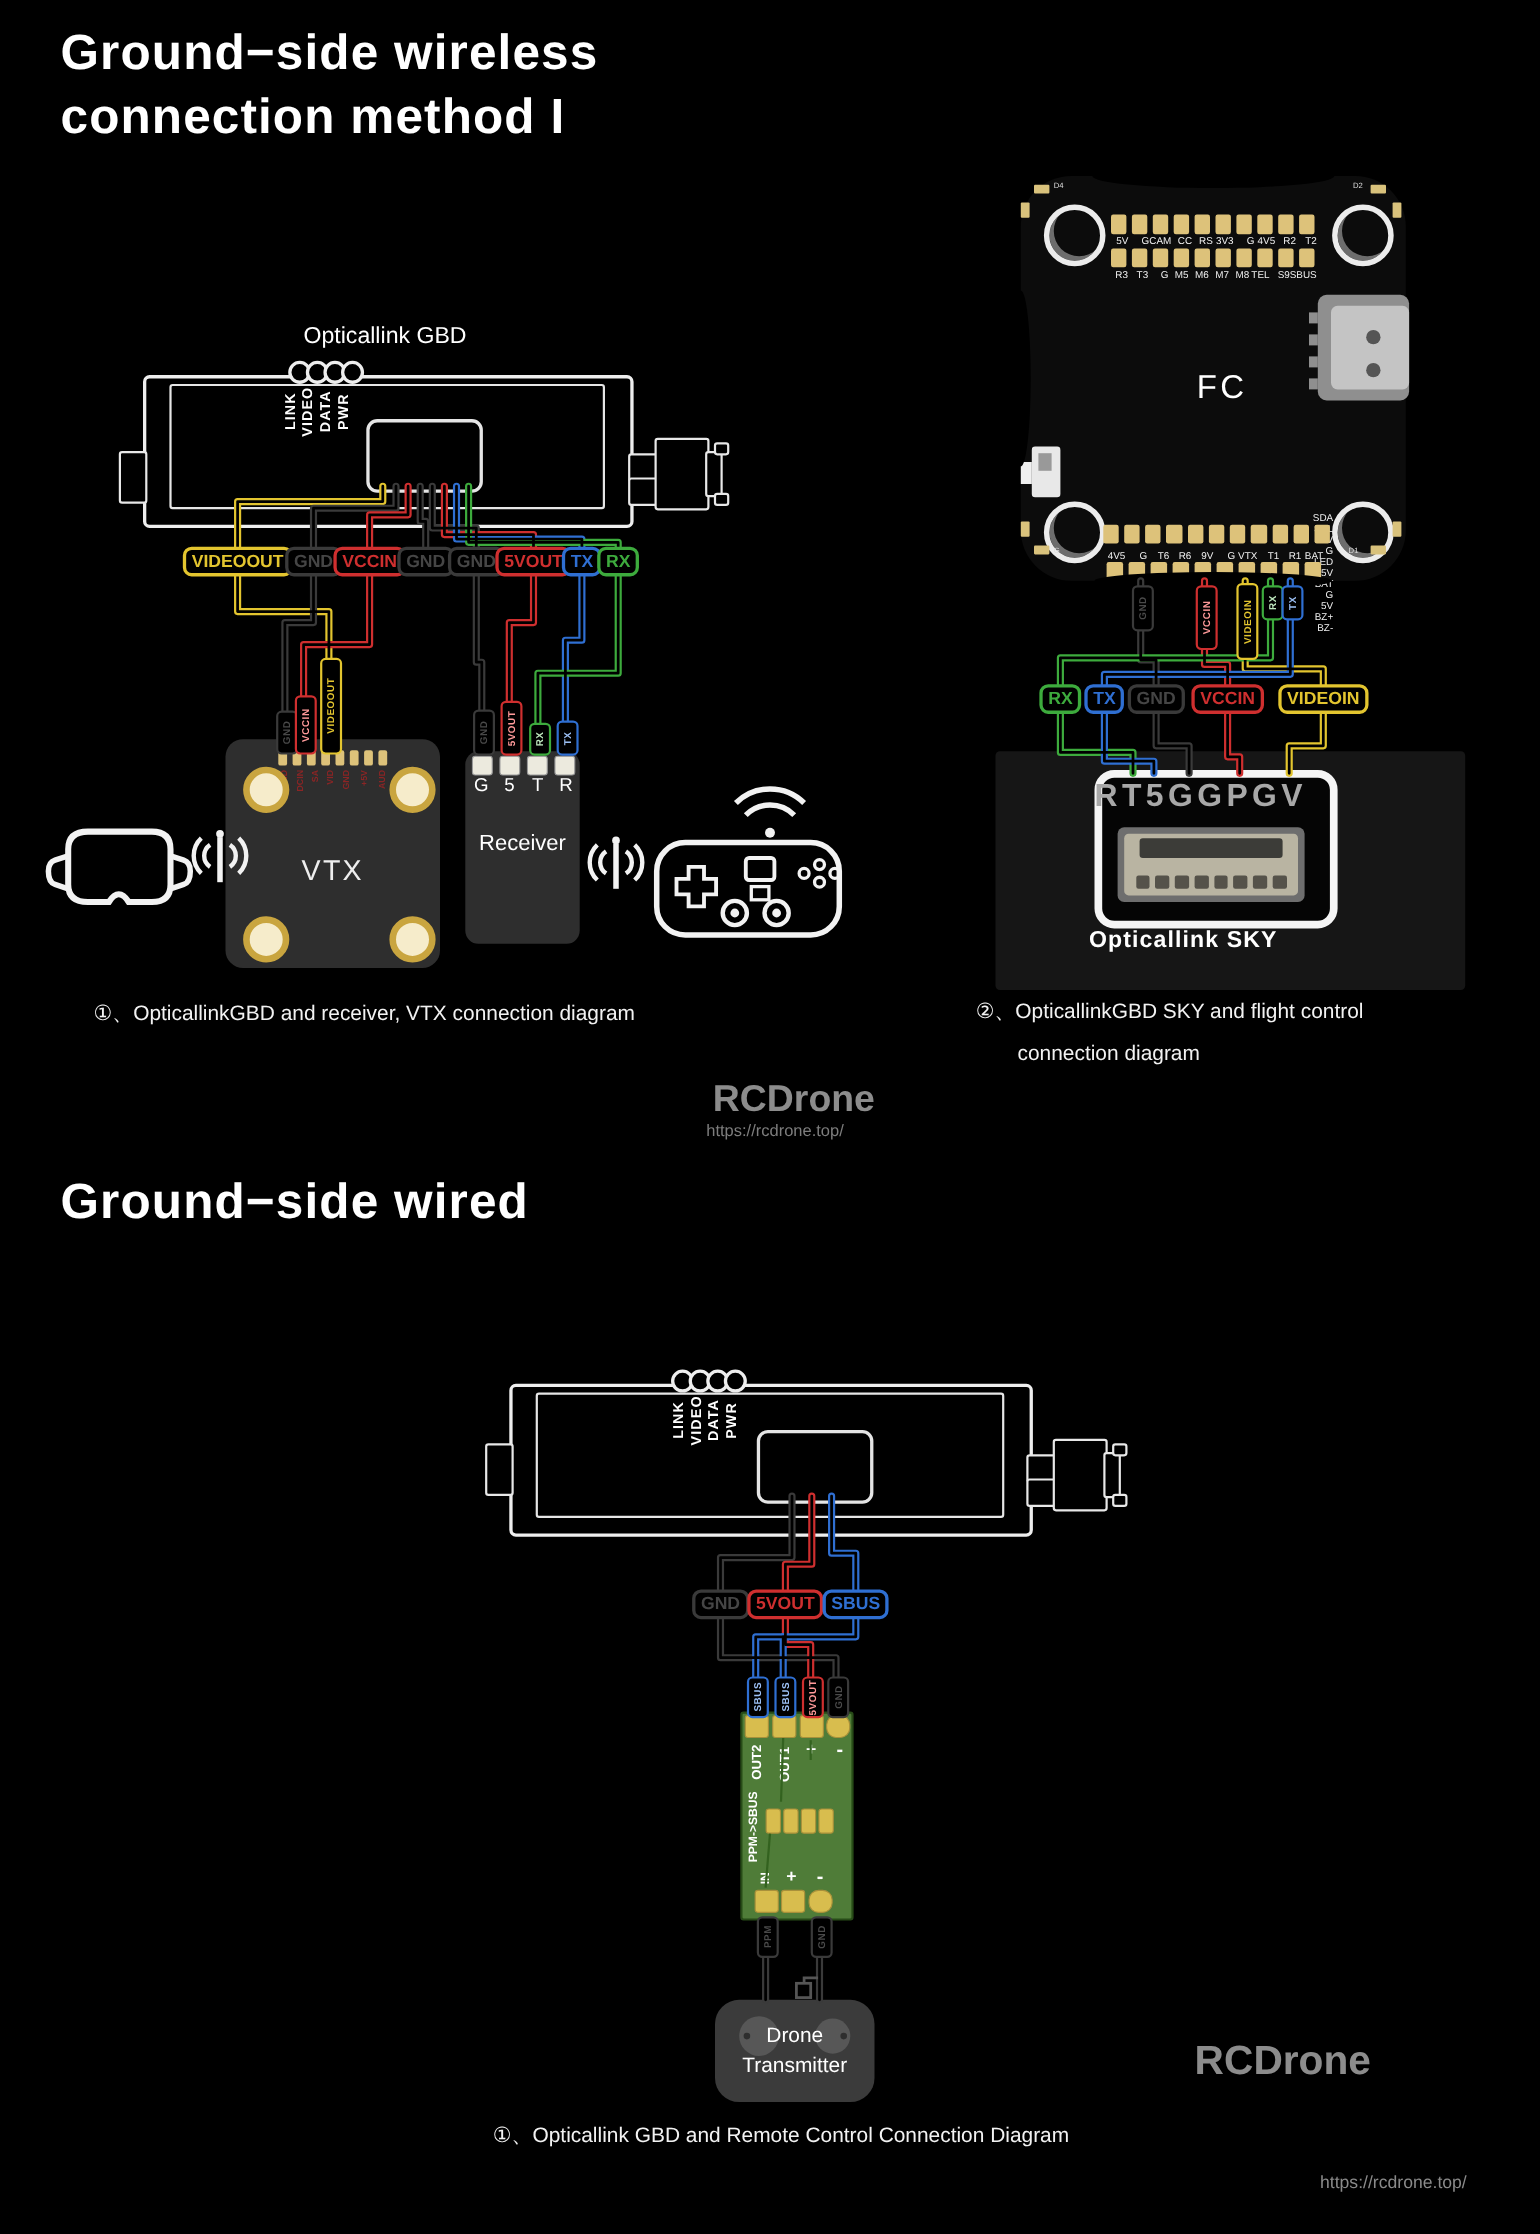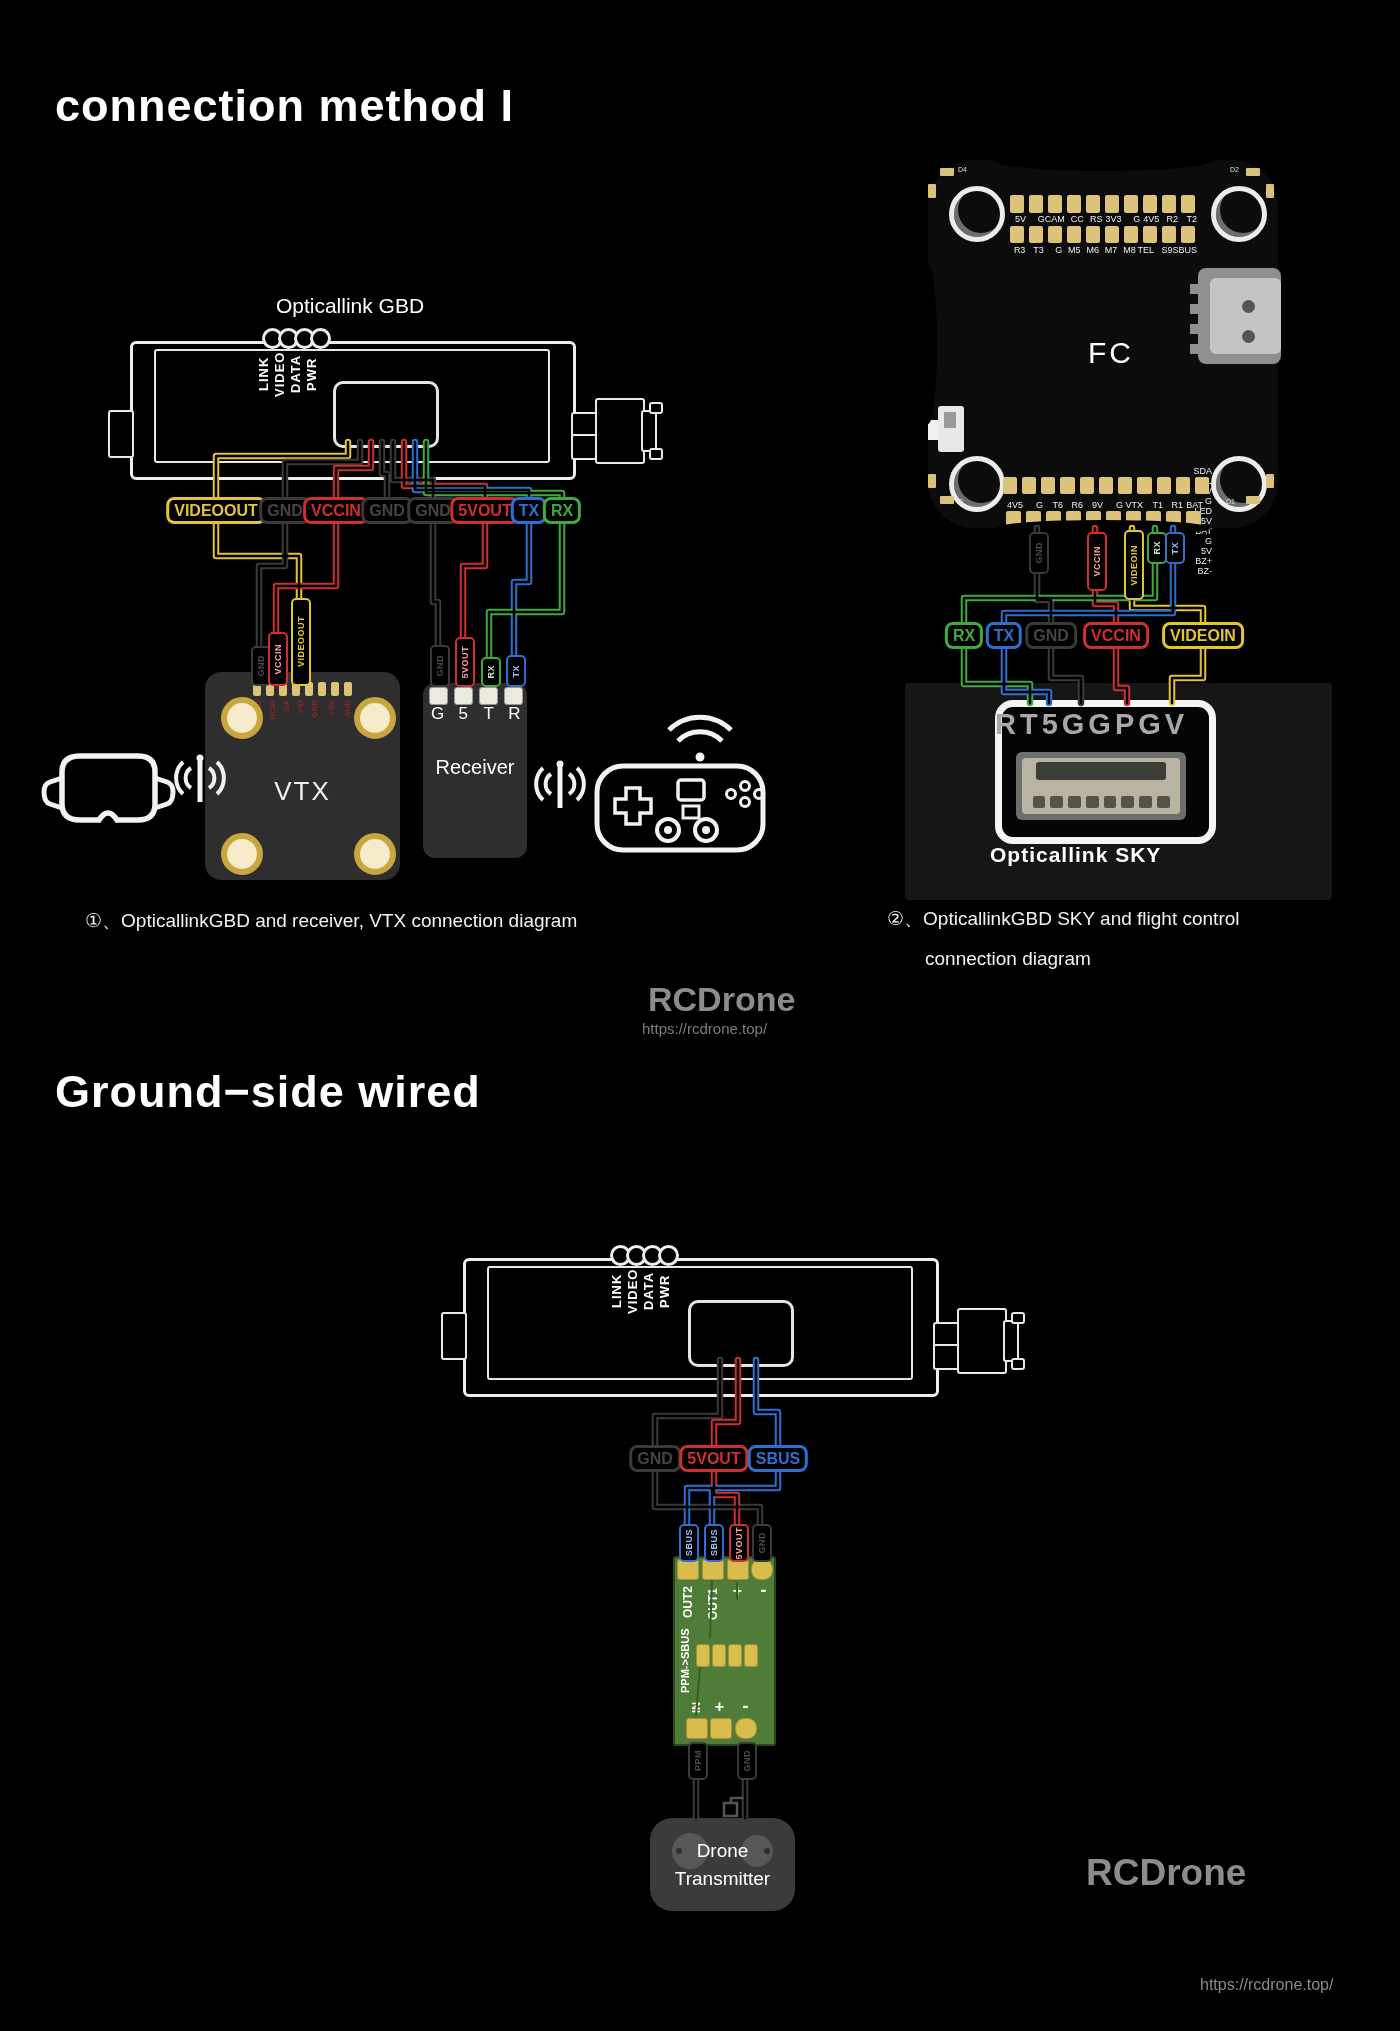--- a/index.html
+++ b/index.html
@@ -54,20 +54,21 @@
   .wo{fill:none;stroke-width:6.5;stroke-linejoin:round;stroke-linecap:round;}
   .wi{fill:none;stroke:#000;stroke-width:2.5;stroke-linejoin:round;stroke-linecap:round;}
   .icon{fill:none;stroke:#f2f2f2;}
   .z4{z-index:4;}
 </style>
 </head>
 <body>
 
 <div class="canvas">
 
+  <div class="abs title" style="left:55px;top:22px;">Ground−side wireless</div>
   <div class="abs title" style="left:55px;top:80px;">connection method I</div>
   <div class="abs cap" style="left:85px;top:908px;">①、OpticallinkGBD and receiver, VTX connection diagram</div>
   <div class="abs cap" style="left:887px;top:906px;">②、OpticallinkGBD SKY and flight control</div>
   <div class="abs cap" style="left:925px;top:948px;text-align:center;">connection diagram</div>
 
   <div class="abs wm-brand" style="left:648px;top:980px;">RCDrone</div>
   <div class="abs wm-url" style="left:642px;top:1020px;">https://rcdrone.top/</div>
 
   <div class="abs" style="left:230px;top:294px;width:240px;text-align:center;font-size:21px;color:#fff;">Opticallink GBD</div>
   <div class="abs devbox" style="left:130px;top:341px;width:440px;height:133px;"></div>
@@ -414,20 +415,21 @@
     </div>
 
   <div class="abs" style="left:650px;top:1818px;width:145px;height:93px;background:#3b3b3b;border-radius:22px;"></div>
   <div class="abs" style="left:672px;top:1833px;width:36px;height:36px;border-radius:50%;background:#575757;"></div>
   <div class="abs" style="left:741px;top:1835px;width:32px;height:32px;border-radius:50%;background:#575757;"></div>
   <div class="abs" style="left:676px;top:1848px;width:6px;height:6px;border-radius:50%;background:#2e2e2e;"></div>
   <div class="abs" style="left:764px;top:1848px;width:6px;height:6px;border-radius:50%;background:#2e2e2e;"></div>
   <div class="abs" style="left:650px;top:1840px;width:145px;text-align:center;font-size:19px;color:#fff;z-index:4;">Drone</div>
   <div class="abs" style="left:650px;top:1868px;width:145px;text-align:center;font-size:19px;color:#fff;z-index:4;">Transmitter</div>
 
+  <div class="abs cap" style="left:400px;top:1928px;width:620px;text-align:center;">①、Opticallink GBD and Remote Control Connection Diagram</div>
   <div class="abs wm-brand" style="left:1086px;top:1852px;font-size:37px;">RCDrone</div>
   <div class="abs wm-url" style="left:1200px;top:1976px;font-size:16px;color:#8a8a8a;">https://rcdrone.top/</div>
 
   <svg class="wires" width="1400" height="2031" viewBox="0 0 1400 2031">
     <defs>
       <g id="ant" stroke="#f2f2f2" stroke-width="4" fill="none">
         <circle cx="0" cy="-14" r="3.5" fill="#f2f2f2" stroke="none"></circle>
         <line x1="0" y1="-11" x2="0" y2="30" stroke-width="5"></line>
         <path d="M -9 -4 A 12 12 0 0 0 -9 16"></path>
         <path d="M -17 -10 A 22 22 0 0 0 -17 22"></path>

